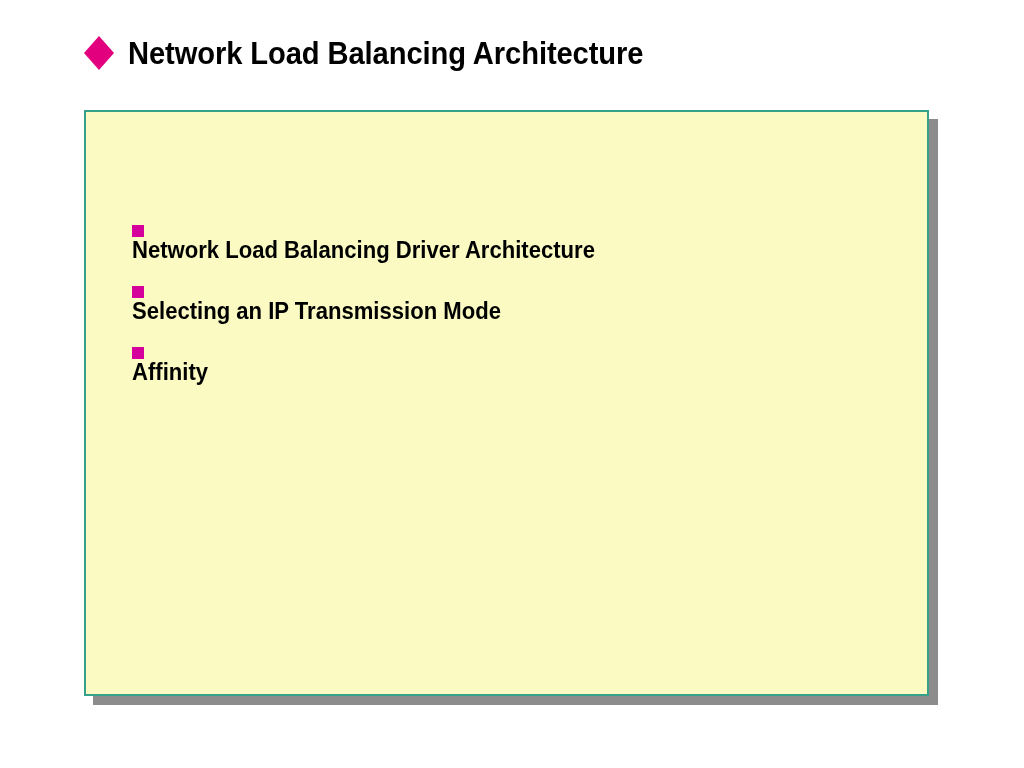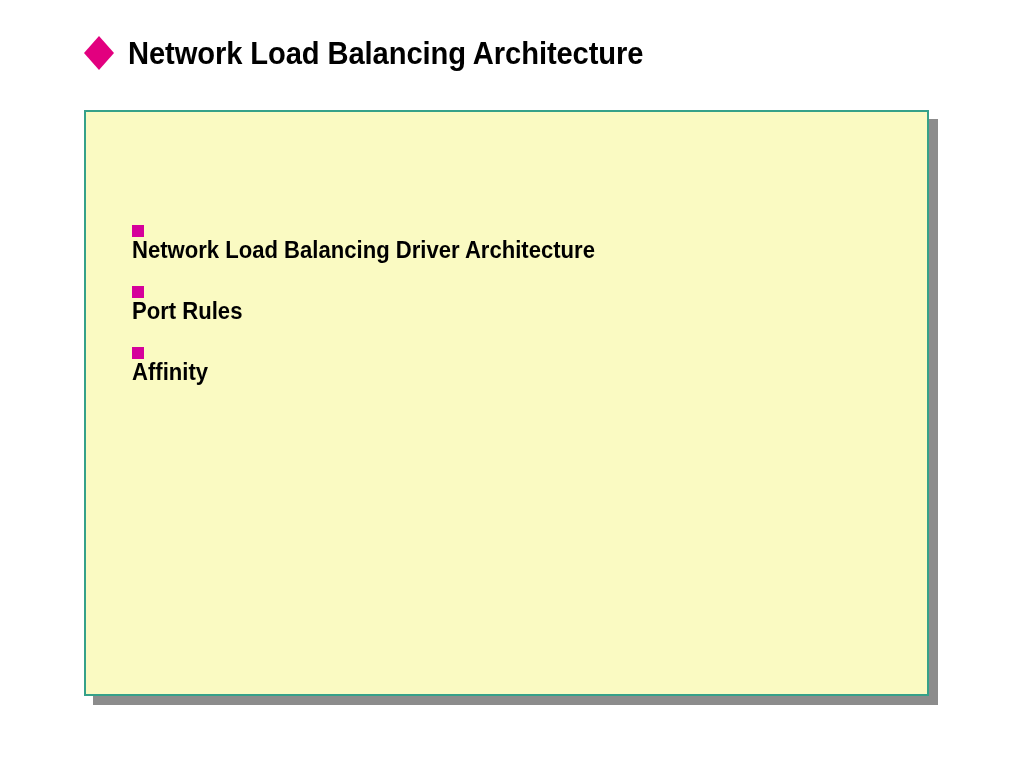--- a/index.html
+++ b/index.html
@@ -117,26 +117,26 @@
 
   <div id="content-box">
     <div id="bullet-list">
 
       <div class="bullet-item">
         <span class="bullet-marker"></span>
         <span class="bullet-label">Network Load Balancing Driver Architecture</span>
       </div>
 
 
+      <div class="bullet-item">
+        <span class="bullet-marker"></span>
+        <span class="bullet-label">Selecting an IP Transmission Mode</span>
+      </div>
 
 
-      <div class="bullet-item">
-        <span class="bullet-marker"></span>
-        <span class="bullet-label">Port Rules</span>
-      </div>
 
       <div class="bullet-item">
         <span class="bullet-marker"></span>
         <span class="bullet-label">Affinity</span>
       </div>
 
     </div>
   </div>
 
 </div>

